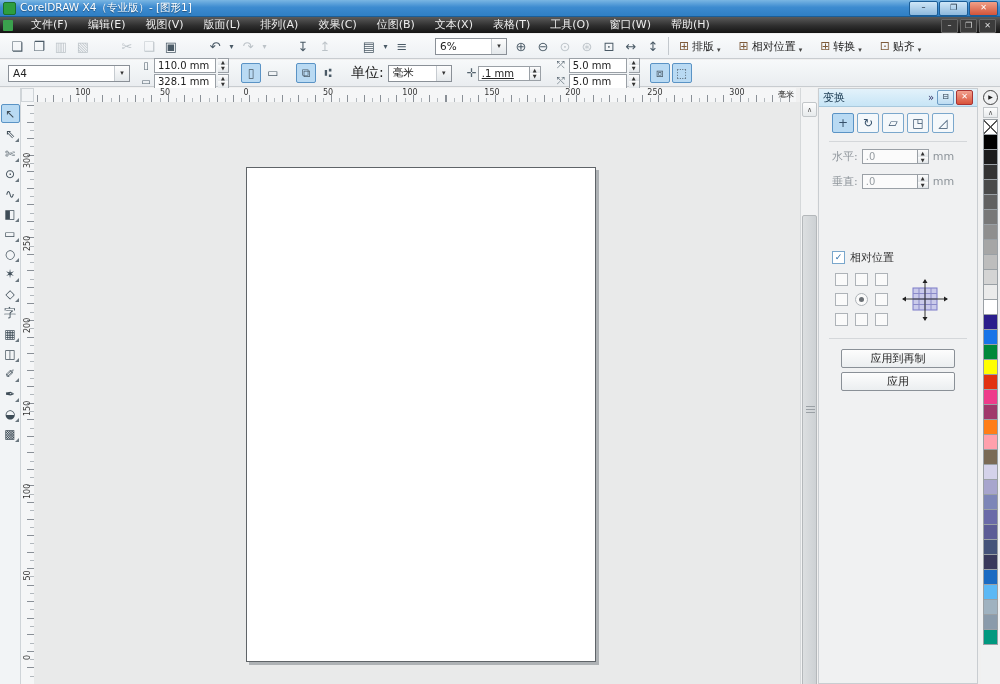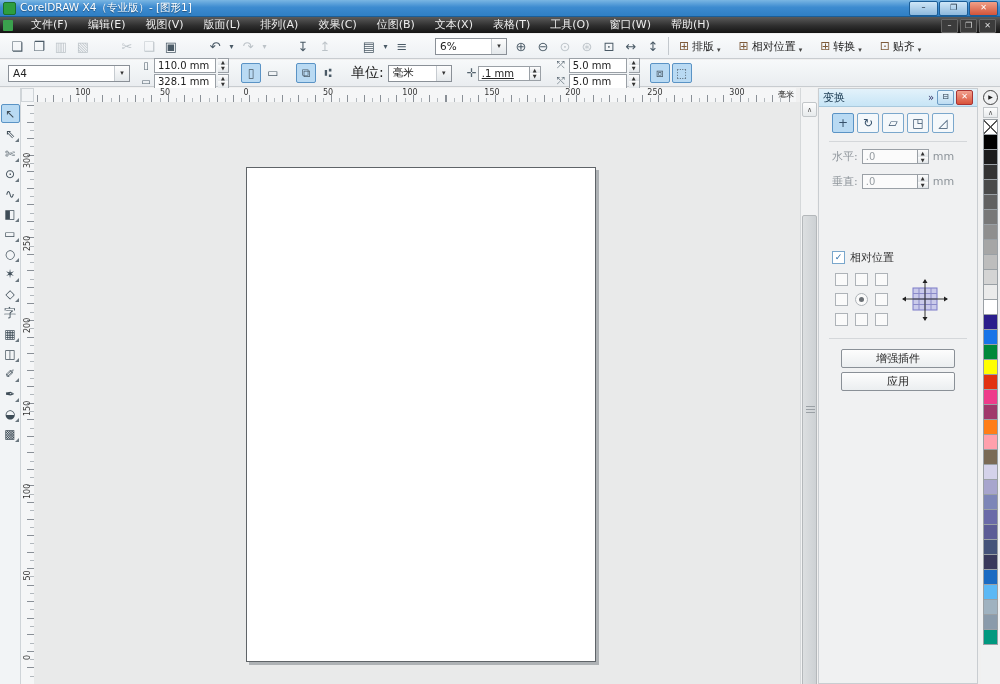--- a/index.html
+++ b/index.html
@@ -400,21 +400,21 @@
       </div>
       <svg width="46" height="42" viewBox="0 0 46 42">
         <rect x="11" y="9" width="24" height="22" fill="#cacaea" stroke="#7b7bc8"></rect>
         <path d="M11 14.5h24M11 20h24M11 25.5h24M17 9v22M23 9v22M29 9v22" stroke="#8a8ac8" stroke-width="1" fill="none"></path>
         <path d="M1 20h44M23 1v40" stroke="#333" stroke-width="1"></path>
         <path d="M23 0l2.5 4h-5zM23 42l2.5-4h-5zM0 20l4-2.5v5zM46 20l-4-2.5v5z" fill="#222"></path>
       </svg>
     </div>
     <div class="dk-hr" style="margin-top:12px;"></div>
     <div class="dk-buttons">
-      <div class="dk-apply">增强插件</div>
+      <div class="dk-apply">应用到再制</div>
       <div class="dk-apply">应用</div>
     </div>
   </div>
 
   <div class="palette">
     <div class="pal-flyout">▶</div>
     <div class="pal-up">∧</div>
     <div class="swatch none"></div>
     <span style="display:flex;flex-direction:column;align-items:center;">
 

